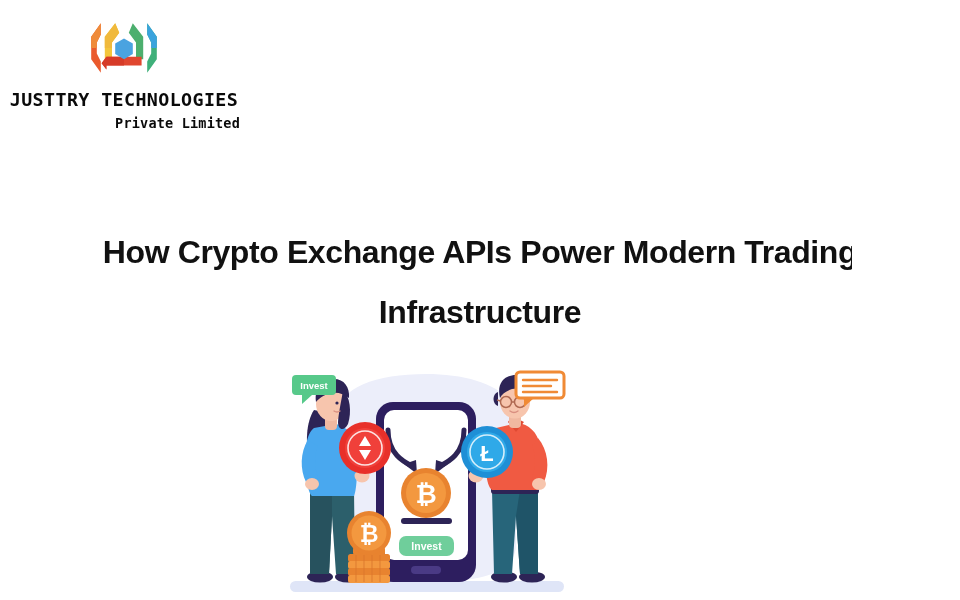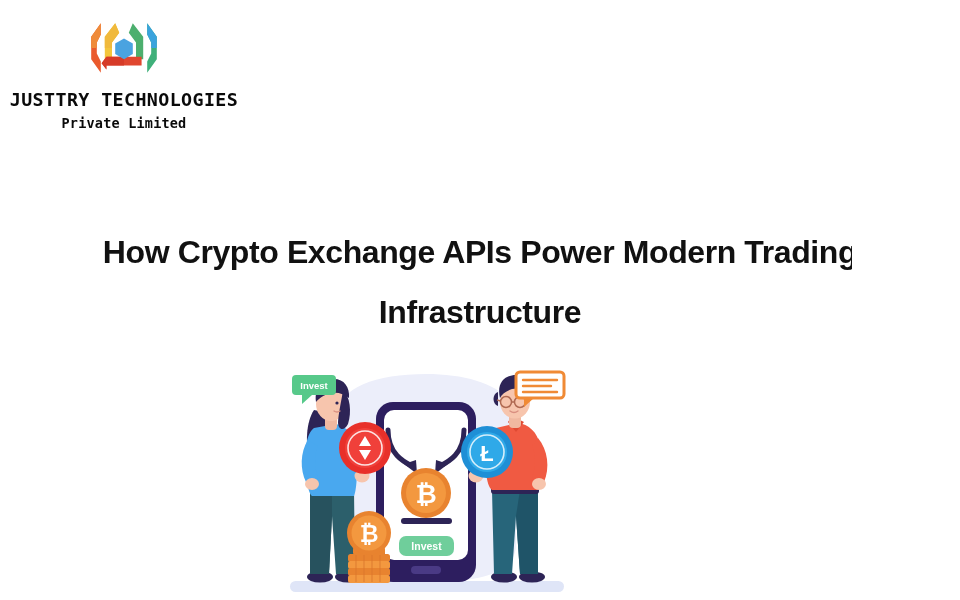--- a/index.html
+++ b/index.html
@@ -54,20 +54,21 @@
   }
 
   .brand-sub {
     font-family: "DejaVu Sans Mono", monospace;
     font-weight: 700;
     font-size: 13.5px;
     letter-spacing: 0.2px;
     color: #0a0a0a;
     margin-top: 6px;
     line-height: 1.1;
+    text-align: right;
   }
 
   
   .headline {
     position: absolute;
     left: 0;
     top: 222px;
     width: 960px;
     padding: 0 36px;
     text-align: center;

